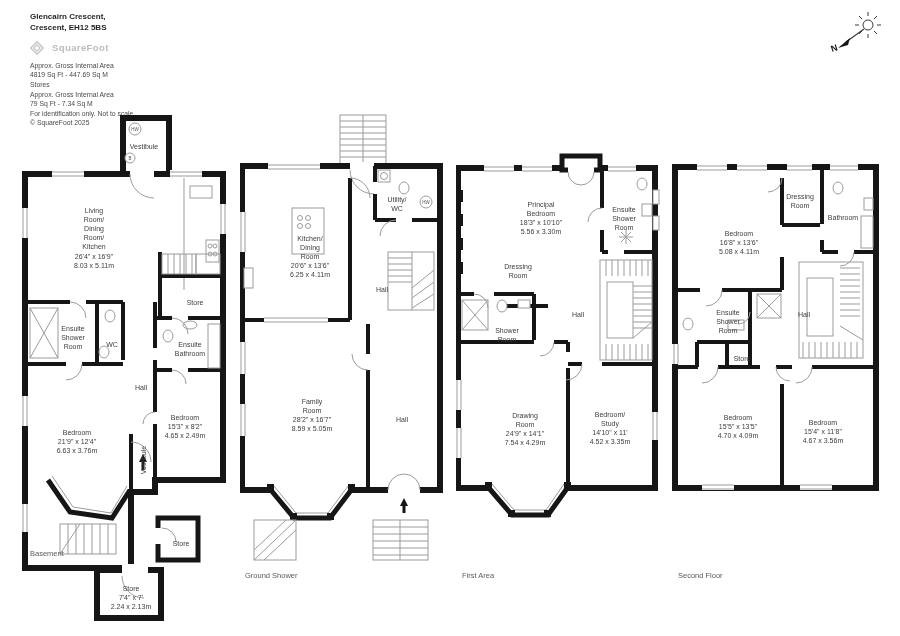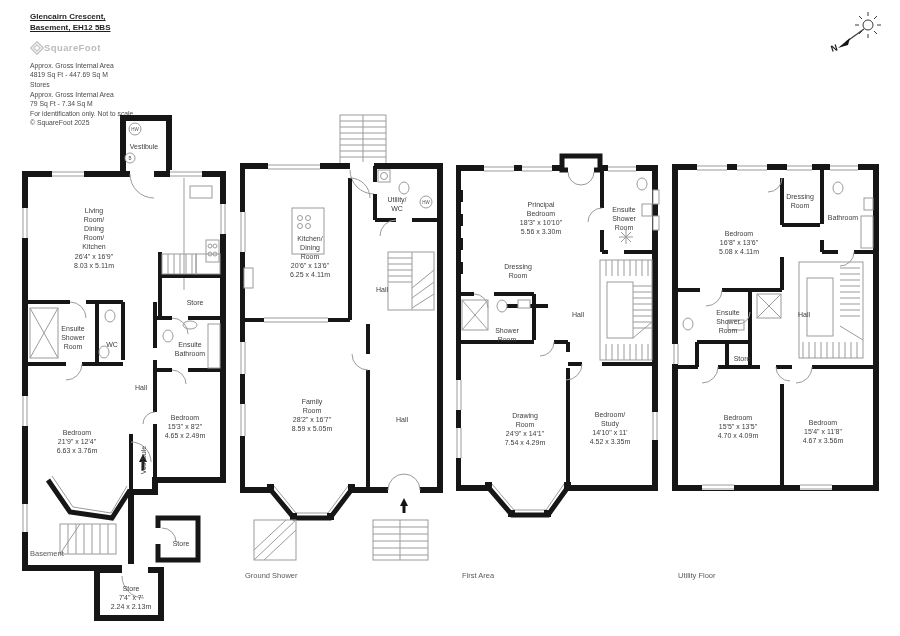--- a/index.html
+++ b/index.html
@@ -1,20 +1,20 @@
 <!DOCTYPE html>
 <html><head>
 <meta charset="utf-8">
 <style>
   html,body{margin:0;padding:0;background:#fff;}
   #canvas{position:relative;width:900px;height:636px;background:#fff;overflow:hidden;
           font-family:"Liberation Sans","DejaVu Sans",sans-serif;}
   .hdr{position:absolute;left:30px;top:12px;}
-  .addr{font-weight:bold;font-size:8px;color:#1f1f1f;line-height:1.35;text-decoration:underline;}
-  .logo{display:flex;align-items:center;gap:0;margin-top:7px;color:#bcbcbc;
+  .addr{font-weight:bold;font-size:8px;color:#1f1f1f;line-height:1.35;}
+  .logo{display:flex;align-items:center;gap:8px;margin-top:7px;color:#bcbcbc;
         font-weight:bold;font-size:9.5px;letter-spacing:.4px;}
   .info{font-size:6.8px;color:#4a4a4a;line-height:1.42;margin-top:6px;}
   .plan{position:absolute;}
   .plan svg{position:absolute;left:0;top:0;}
   .room-label{position:absolute;transform:translate(-50%,-50%);text-align:center;
               font-size:7px;line-height:1.3;color:#3d3d3d;white-space:pre-line;
               width:max-content;pointer-events:none;}
   .room-label.vert{transform:translate(-50%,-50%) rotate(-90deg);}
   .floor-label{position:absolute;font-size:7.5px;color:#5a5a5a;}
   .compass{position:absolute;left:820px;top:5px;}
@@ -30,21 +30,21 @@
   .badge{font-size:4.5px;fill:#555;text-anchor:middle;font-family:"Liberation Sans",sans-serif;}
 </style>
 </head>
 <body>
 
 <div id="canvas">
 
   <div class="hdr">
     <div class="addr">
       <div>Glencairn Crescent,</div>
-      <div>Basement, EH12 5BS</div>
+      <div>Crescent, EH12 5BS</div>
     </div>
     <div class="logo">
       <svg width="14" height="14" viewBox="0 0 14 14">
         <polygon points="7,0.8 13.2,7 7,13.2 0.8,7" fill="none" stroke="#c4c4c4" stroke-width="1.4"></polygon>
         <polygon points="7,3.8 10.2,7 7,10.2 3.8,7" fill="none" stroke="#c4c4c4" stroke-width="1.2"></polygon>
       </svg>
       <span>SquareFoot</span>
     </div>
     <div class="info">
       <div>Approx. Gross Internal Area</div>
@@ -349,15 +349,15 @@
       <div>Store</div></div>
     <div class="room-label" style="left:66px;top:310px;">
       <div>Bedroom</div><div>15'5" x 13'5"</div><div>4.70 x 4.09m</div></div>
     <div class="room-label" style="left:151px;top:315px;">
       <div>Bedroom</div><div>15'4" x 11'8"</div><div>4.67 x 3.56m</div></div>
   </div>
 
   <div class="floor-label" style="left:30px;top:549px;">Basement</div>
   <div class="floor-label" style="left:245px;top:571px;">Ground Shower</div>
   <div class="floor-label" style="left:462px;top:571px;">First Area</div>
-  <div class="floor-label" style="left:678px;top:571px;">Utility Floor</div>
+  <div class="floor-label" style="left:678px;top:571px;">Second Floor</div>
 
 </div>
 
 </body></html>

